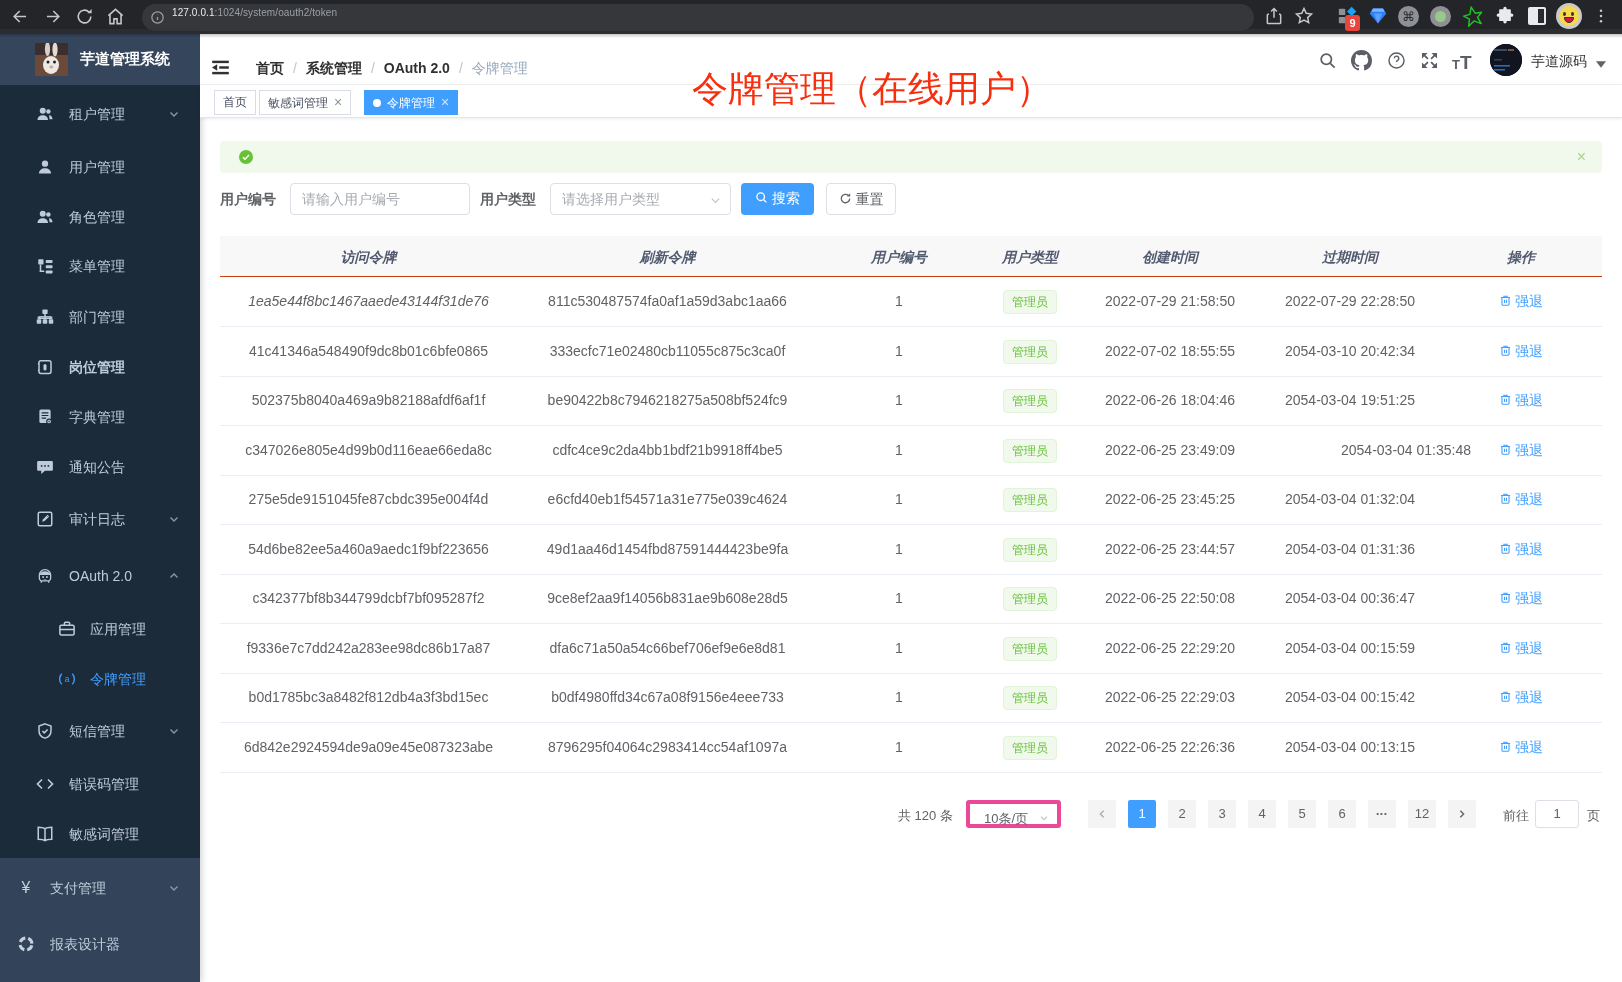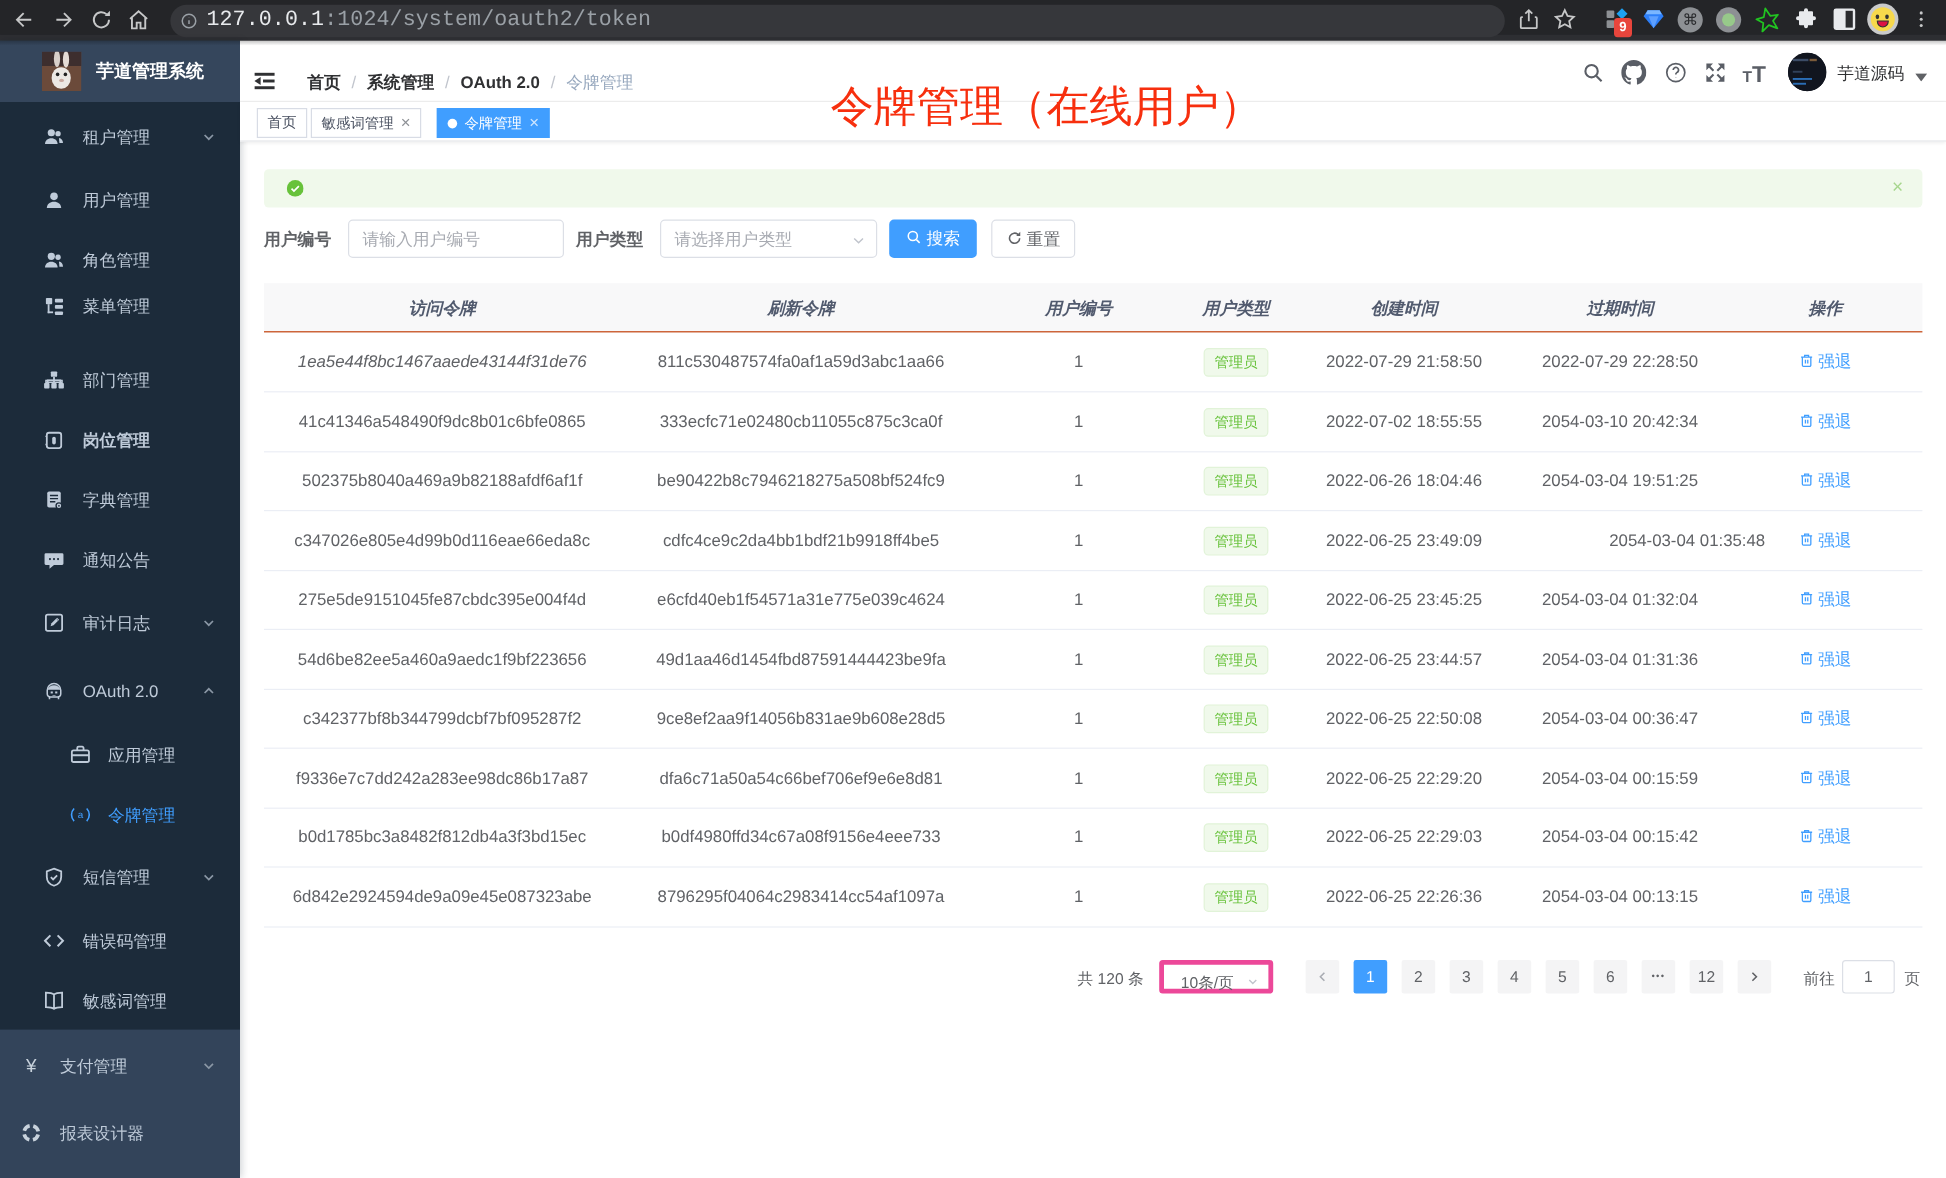--- a/index.html
+++ b/index.html
@@ -4,21 +4,21 @@
 <style>
 * { margin:0; padding:0; box-sizing:border-box; }
 html,body { width:1622px; height:982px; overflow:hidden; background:#fff;
   font-family:"Liberation Sans", sans-serif; }
 
 
 #chrome { position:absolute; left:0; top:0; width:1622px; height:34px; background:#242528; }
 #chrome .strip { position:absolute; left:0; top:29px; width:1622px; height:5px; background:#2d2e32; }
 #chrome svg { position:absolute; }
 #urlpill { position:absolute; left:142px; top:4px; width:1112px; height:27px; border-radius:14px; background:#36373b; }
-#urltext { position:absolute; left:172px; top:7px; font-size:18px; color:#e8eaed; letter-spacing:0.1px;font-family:Liberation Mono, monospace; }
+#urltext { position:absolute; left:172px; top:7px; font-size:10px; color:#e8eaed; letter-spacing:0.1px; }
 #urltext span { color:#9aa0a6; }
 
 
 #sidebar { position:absolute; left:0; top:34px; width:200px; height:948px; background:#1c2b3a; box-shadow:2px 0 6px rgba(0,21,41,.18); }
 #sb-bottom { position:absolute; left:0; top:824px; width:200px; height:124px; background:#33445a; }
 #logo { position:absolute; left:0; top:0; width:200px; height:51px; background:#35465c; }
 #logo .av { position:absolute; left:35px; top:9px; width:33px; height:33px; overflow:hidden; }
 #logo .tt { position:absolute; left:80px; top:16px; font-size:15px; font-weight:bold; color:#fff; }
 .mi { position:absolute; left:0; width:200px; height:50px; color:#bfcbd9; font-size:14px; }
 .mi .ic { position:absolute; left:36px; top:16px; width:18px; height:18px; }
@@ -190,21 +190,21 @@
       </div>
   <div class="mi" style="top:158px;">
         <svg class="ic" viewBox="0 0 24 24" fill="#bfcbd9">
           <circle cx="9" cy="7.5" r="4"></circle>
           <path d="M2 20c0-4 3-6.5 7-6.5s7 2.5 7 6.5z"></path>
           <circle cx="16.5" cy="8.5" r="3"></circle>
           <path d="M17.5 13.2c2.8.5 4.5 2.6 4.5 5.8h-4z"></path>
         </svg>
         <span class="tx">角色管理</span>
       </div>
-  <div class="mi" style="top:196px;padding-left:12px;">
+  <div class="mi" style="top:207px;padding-left:12px;">
         <svg class="ic" viewBox="0 0 24 24" fill="#bfcbd9">
           <rect x="3" y="3" width="7" height="7" rx="1"></rect>
           <rect x="13" y="4" width="9" height="4" rx="1"></rect>
           <rect x="13" y="11" width="9" height="4" rx="1"></rect>
           <rect x="13" y="18" width="9" height="4" rx="1"></rect>
           <rect x="5" y="10" width="2" height="10"></rect>
           <rect x="5" y="18" width="6" height="2"></rect>
         </svg>
         <span class="tx">菜单管理</span>
       </div>

